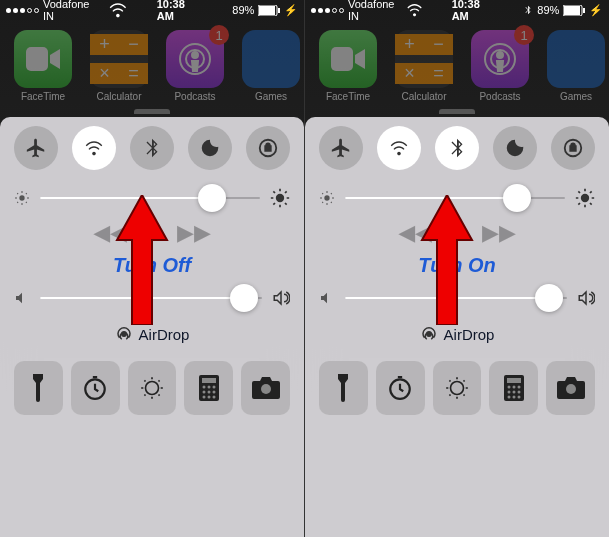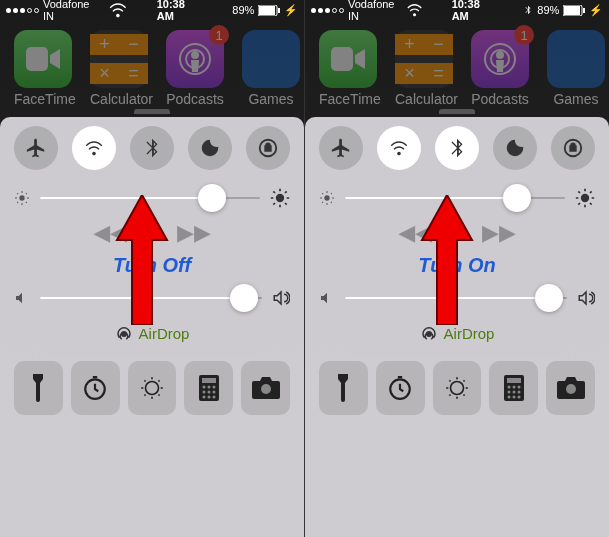--- a/index.html
+++ b/index.html
@@ -7,42 +7,42 @@
 .phone { width: 304px; height: 537px; position: relative; background: linear-gradient(180deg, #1a1a1a 0%, #2a2a2a 100%); }
 .phone + .phone { margin-left: 1px; }
 .status-bar { height: 20px; display: flex; justify-content: space-between; align-items: center; padding: 0 6px; color: #fff; font-size: 11px; font-weight: 500; gap: 28px; }
 .status-left, .status-right { display: flex; align-items: center; gap: 4px; }
 .signal-dots { display: flex; gap: 2px; }
 .dot { width: 5px; height: 5px; border-radius: 50%; background: #fff; }
 .dot.off { background: transparent; border: 1px solid #fff; }
 .home-row { display: flex; gap: 18px; padding: 10px 14px; opacity: 0.45; }
 .app-icon { width: 58px; text-align: center; }
 .app-sq { width: 58px; height: 58px; border-radius: 13px; position: relative; display: flex; align-items: center; justify-content: center; }
-.app-label { color: #fff; font-size: 14px; margin-top: 3px; }
+.app-label { color: #fff; font-size: 10px; margin-top: 3px; }
 .facetime { background: linear-gradient(#6de86d,#2fb52f); }
 .calculator { background: #333; display: grid; grid-template-columns: 1fr 1fr; grid-template-rows: 1fr 1fr; }
 .calc-cell { display:flex;align-items:center;justify-content:center;font-size:18px;color:#fff; }
 .calc-cell.o { background:#ff9500; }
 .podcasts { background: linear-gradient(#d94ff0,#8b2fd9); }
 .games { background: #1a5fb4; display:grid;grid-template-columns:1fr 1fr;grid-template-rows:1fr 1fr;gap:3px;padding:6px; }
 .games div{background:#4a90d9;border-radius:6px;}
 .badge { position:absolute; top:-5px; right:-5px; background:#ff3b30;color:#fff;border-radius:50%;width:20px;height:20px;font-size:13px;display:flex;align-items:center;justify-content:center;font-weight:500; }
 .ctrl { position: absolute; bottom: 0; left: 0; right: 0; height: 420px; background: rgba(220,218,222,0.92); backdrop-filter: blur(20px); border-radius: 10px 10px 0 0; padding: 12px 14px; }
 .grabber { width:36px;height:5px;background:#555;border-radius:3px 3px 0 0;margin:-20px auto 12px; }
 .toggle-row { display:flex; justify-content: space-between; margin-bottom: 18px; }
 .toggle { width:44px;height:44px;border-radius:50%;display:flex;align-items:center;justify-content:center;background:rgba(120,120,120,0.35);cursor:pointer; }
 .toggle.on { background:#fff; }
 .slider-row { display:flex;align-items:center;gap:10px;margin-bottom:12px; }
 .slider { flex:1;height:2px;background:rgba(0,0,0,0.2);position:relative;border-radius:2px; }
 .fill { position:absolute;left:0;top:0;height:100%;background:#fff;border-radius:2px; }
 .thumb { position:absolute;top:-13px;width:28px;height:28px;background:#fff;border-radius:50%;box-shadow:0 1px 4px rgba(0,0,0,0.3);margin-left:-14px; }
 .media { text-align:center;margin:8px 0 12px; }
 .media-ctrl { display:flex;justify-content:center;gap:50px;font-size:22px;color:rgba(0,0,0,0.3);margin-bottom:8px; }
 .caption { color:#1e5bd6;font-size:20px;font-weight:600;font-style:italic; }
-.airdrop { text-align:center;color:#4d7c0f;font-size:15px;margin:18px 0;display:flex;align-items:flex-start;justify-content:center;gap:6px; }
+.airdrop { text-align:center;color:#0f172a;font-size:15px;margin:18px 0;display:flex;align-items:center;justify-content:center;gap:6px; }
 .bottom-row { display:flex;justify-content:space-between;gap:8px;margin-top:14px; }
 .bt-btn { flex:1;height:54px;background:rgba(150,150,150,0.4);border-radius:10px;display:flex;align-items:center;justify-content:center;font-size:24px;cursor:pointer; }
 .arrow { position:absolute;left:112px;top:195px;z-index:5; }
 svg.ic { width:22px;height:22px; }
 </style>
 </head>
 <body>
 
 <div class="phone">
   <div class="status-bar">

